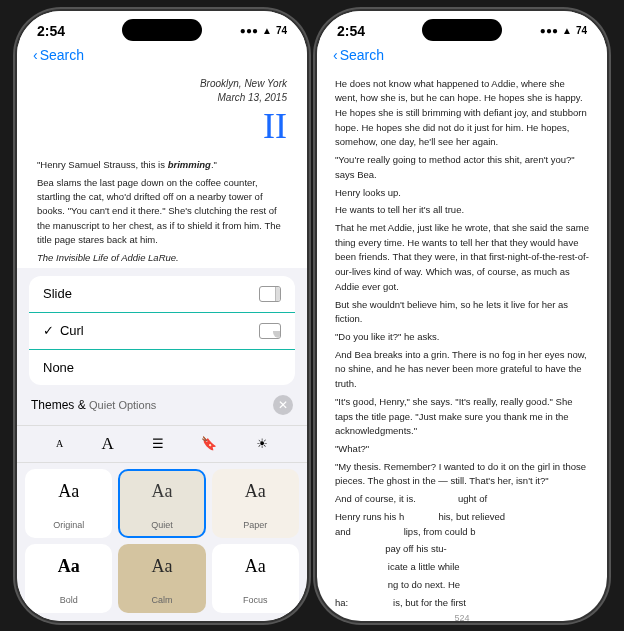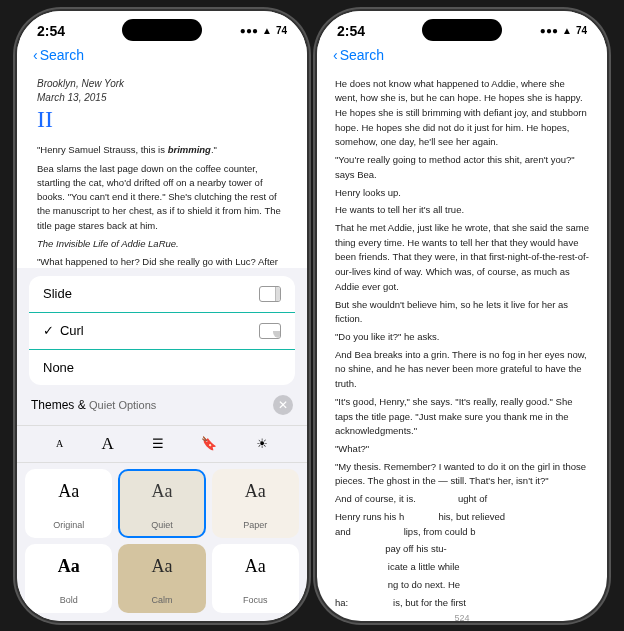--- a/index.html
+++ b/index.html
@@ -89,33 +89,33 @@
     .book-content {
       flex: 1;
       padding: 8px 20px;
       font-size: 10px;
       line-height: 1.5;
       color: #222;
       overflow: hidden;
     }
 
     .book-content .chapter-header {
-      text-align: left;
+      text-align: right;
       margin-bottom: 10px;
     }
 
     .book-content .location {
       font-style: italic;
       font-size: 10px;
       color: #333;
       line-height: 1.4;
     }
 
     .book-content .chapter-num {
-      font-size: 24px;
+      font-size: 36px;
       color: #1a6aff;
       font-weight: 300;
       font-family: Georgia, serif;
       line-height: 1.2;
     }
 
     .book-content p {
       margin-bottom: 4px;
       font-size: 9.5px;
       line-height: 1.5;

